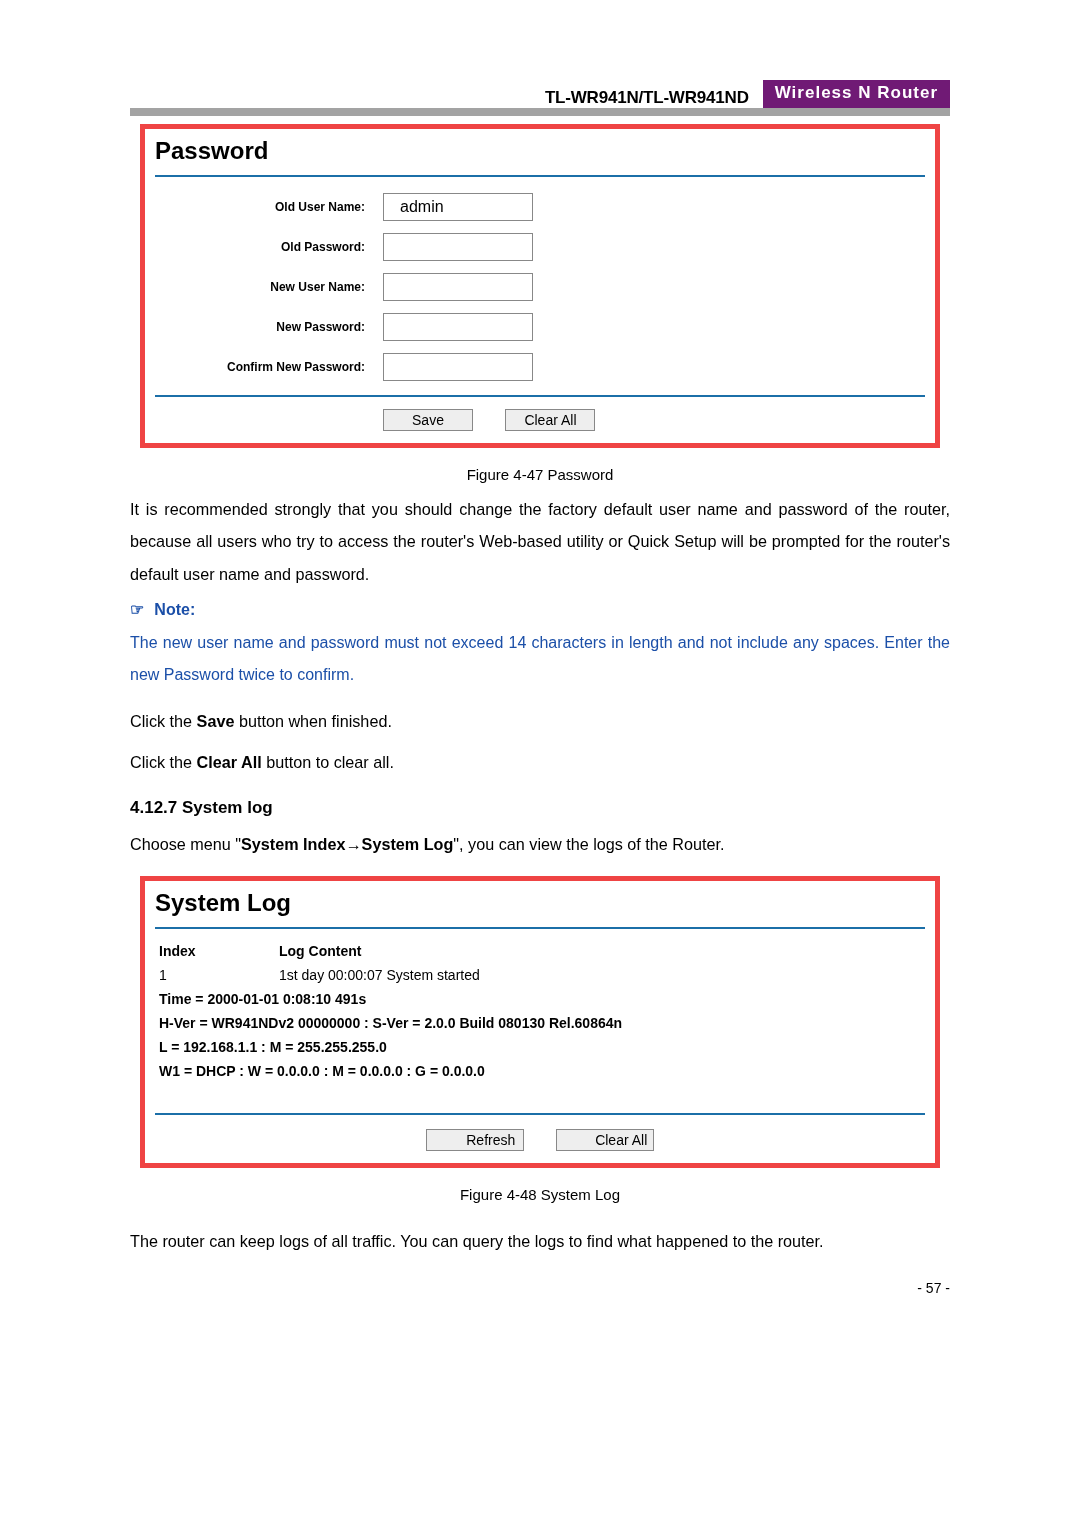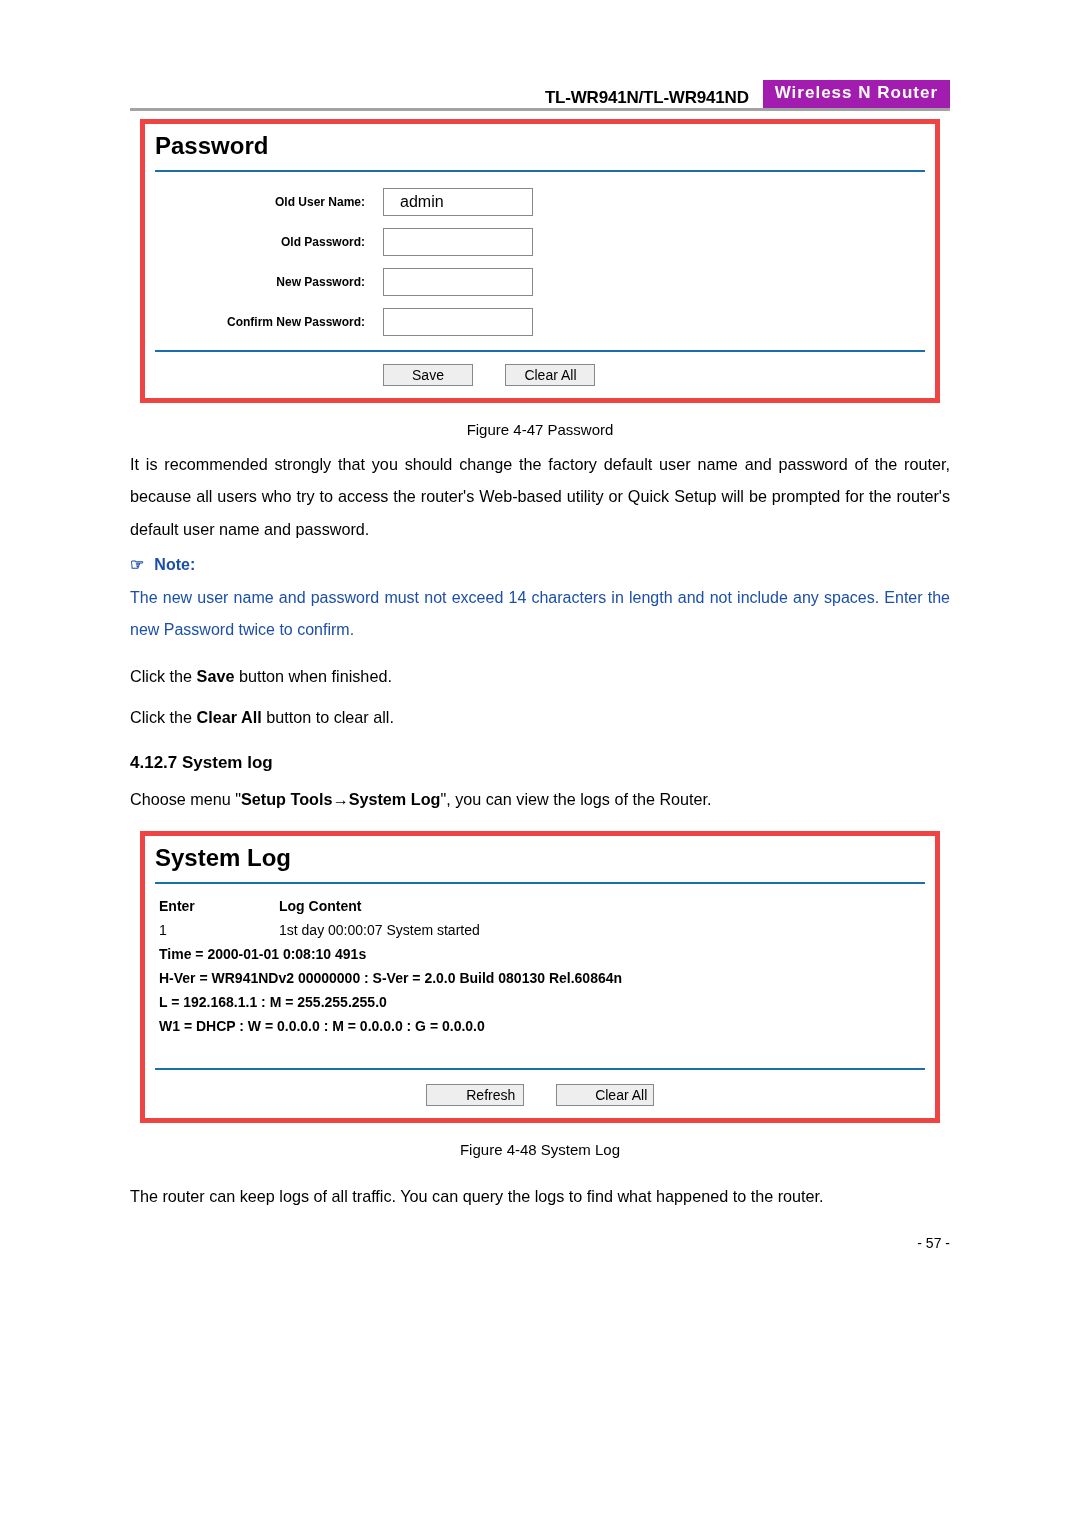--- a/index.html
+++ b/index.html
@@ -10,32 +10,32 @@
     color: #000;
     width: 1080px;
   }
   .page {
     padding: 80px 130px 60px 130px;
     box-sizing: border-box;
   }
   .header-bar {
     display: flex;
     align-items: flex-end;
-    border-bottom: 3px solid #a3a3a3;
+    border-bottom: 8px solid #a3a3a3;
     margin-bottom: 8px;
   }
   .header-bar .model {
     margin-left: auto;
     font-weight: bold;
     font-size: 17px;
     margin-right: 14px;
     letter-spacing: -0.2px;
   }
   .header-bar .badge {
-    background: #a21caf;
+    background: #701a75;
     color: #fff;
     font-weight: bold;
     font-size: 17px;
     padding: 3px 12px 5px 12px;
     letter-spacing: 1px;
   }
   .panel {
     border: 5px solid #ef4444;
     margin: 0 10px 0 10px;
     background: #fff;
@@ -166,20 +166,24 @@
 
     <div class="form-row">
       <div class="lbl">Old User Name:</div>
       <input class="txt" type="text" value="admin" style="">
     </div>
     <div class="form-row">
       <div class="lbl">Old Password:</div>
       <input class="txt" type="password" style="">
     </div>
     <div class="form-row">
+      <div class="lbl">New User Name:</div>
+      <input class="txt" type="text" style="">
+    </div>
+    <div class="form-row">
       <div class="lbl">New Password:</div>
       <input class="txt" type="password" style="">
     </div>
     <div class="form-row">
       <div class="lbl">Confirm New Password:</div>
       <input class="txt" type="password" style="">
     </div>
 
     <div style="height:8px"></div>
     <div class="panel-sep"></div>
@@ -202,30 +206,30 @@
   <p class="body-text" style="margin:8px 0">
     <span>Click the </span><span class="inline-b">Save</span><span> button when finished.</span>
   </p>
   <p class="body-text" style="margin:8px 0">
     <span>Click the </span><span class="inline-b">Clear All</span><span> button to clear all.</span>
   </p>
 
   <div class="sect-h">4.12.7 System log</div>
 
   <p class="body-text" style="margin:8px 0 16px 0">
-    <span>Choose menu "</span><span class="inline-b">Setup Tools</span><span>→</span><span class="inline-b">System Log</span><span>", you can view the logs of the Router.</span>
+    <span>Choose menu "</span><span class="inline-b">System Index</span><span>→</span><span class="inline-b">System Log</span><span>", you can view the logs of the Router.</span>
   </p>
 
   <div class="panel">
     <div class="panel-title">System Log</div>
     <div class="panel-sep"></div>
 
     <div class="syslog-body">
       <div class="syslog-head">
-        <div class="col-index">Enter</div>
+        <div class="col-index">Index</div>
         <div>Log Content</div>
       </div>
       <div class="syslog-row">
         <div class="col-index">1</div>
         <div>1st day 00:00:07 System started</div>
       </div>
       <div class="syslog-info">Time = 2000-01-01 0:08:10 491s</div>
       <div class="syslog-info">H-Ver = WR941NDv2 00000000 : S-Ver = 2.0.0 Build 080130 Rel.60864n</div>
       <div class="syslog-info">L = 192.168.1.1 : M = 255.255.255.0</div>
       <div class="syslog-info">W1 = DHCP : W = 0.0.0.0 : M = 0.0.0.0 : G = 0.0.0.0</div>

